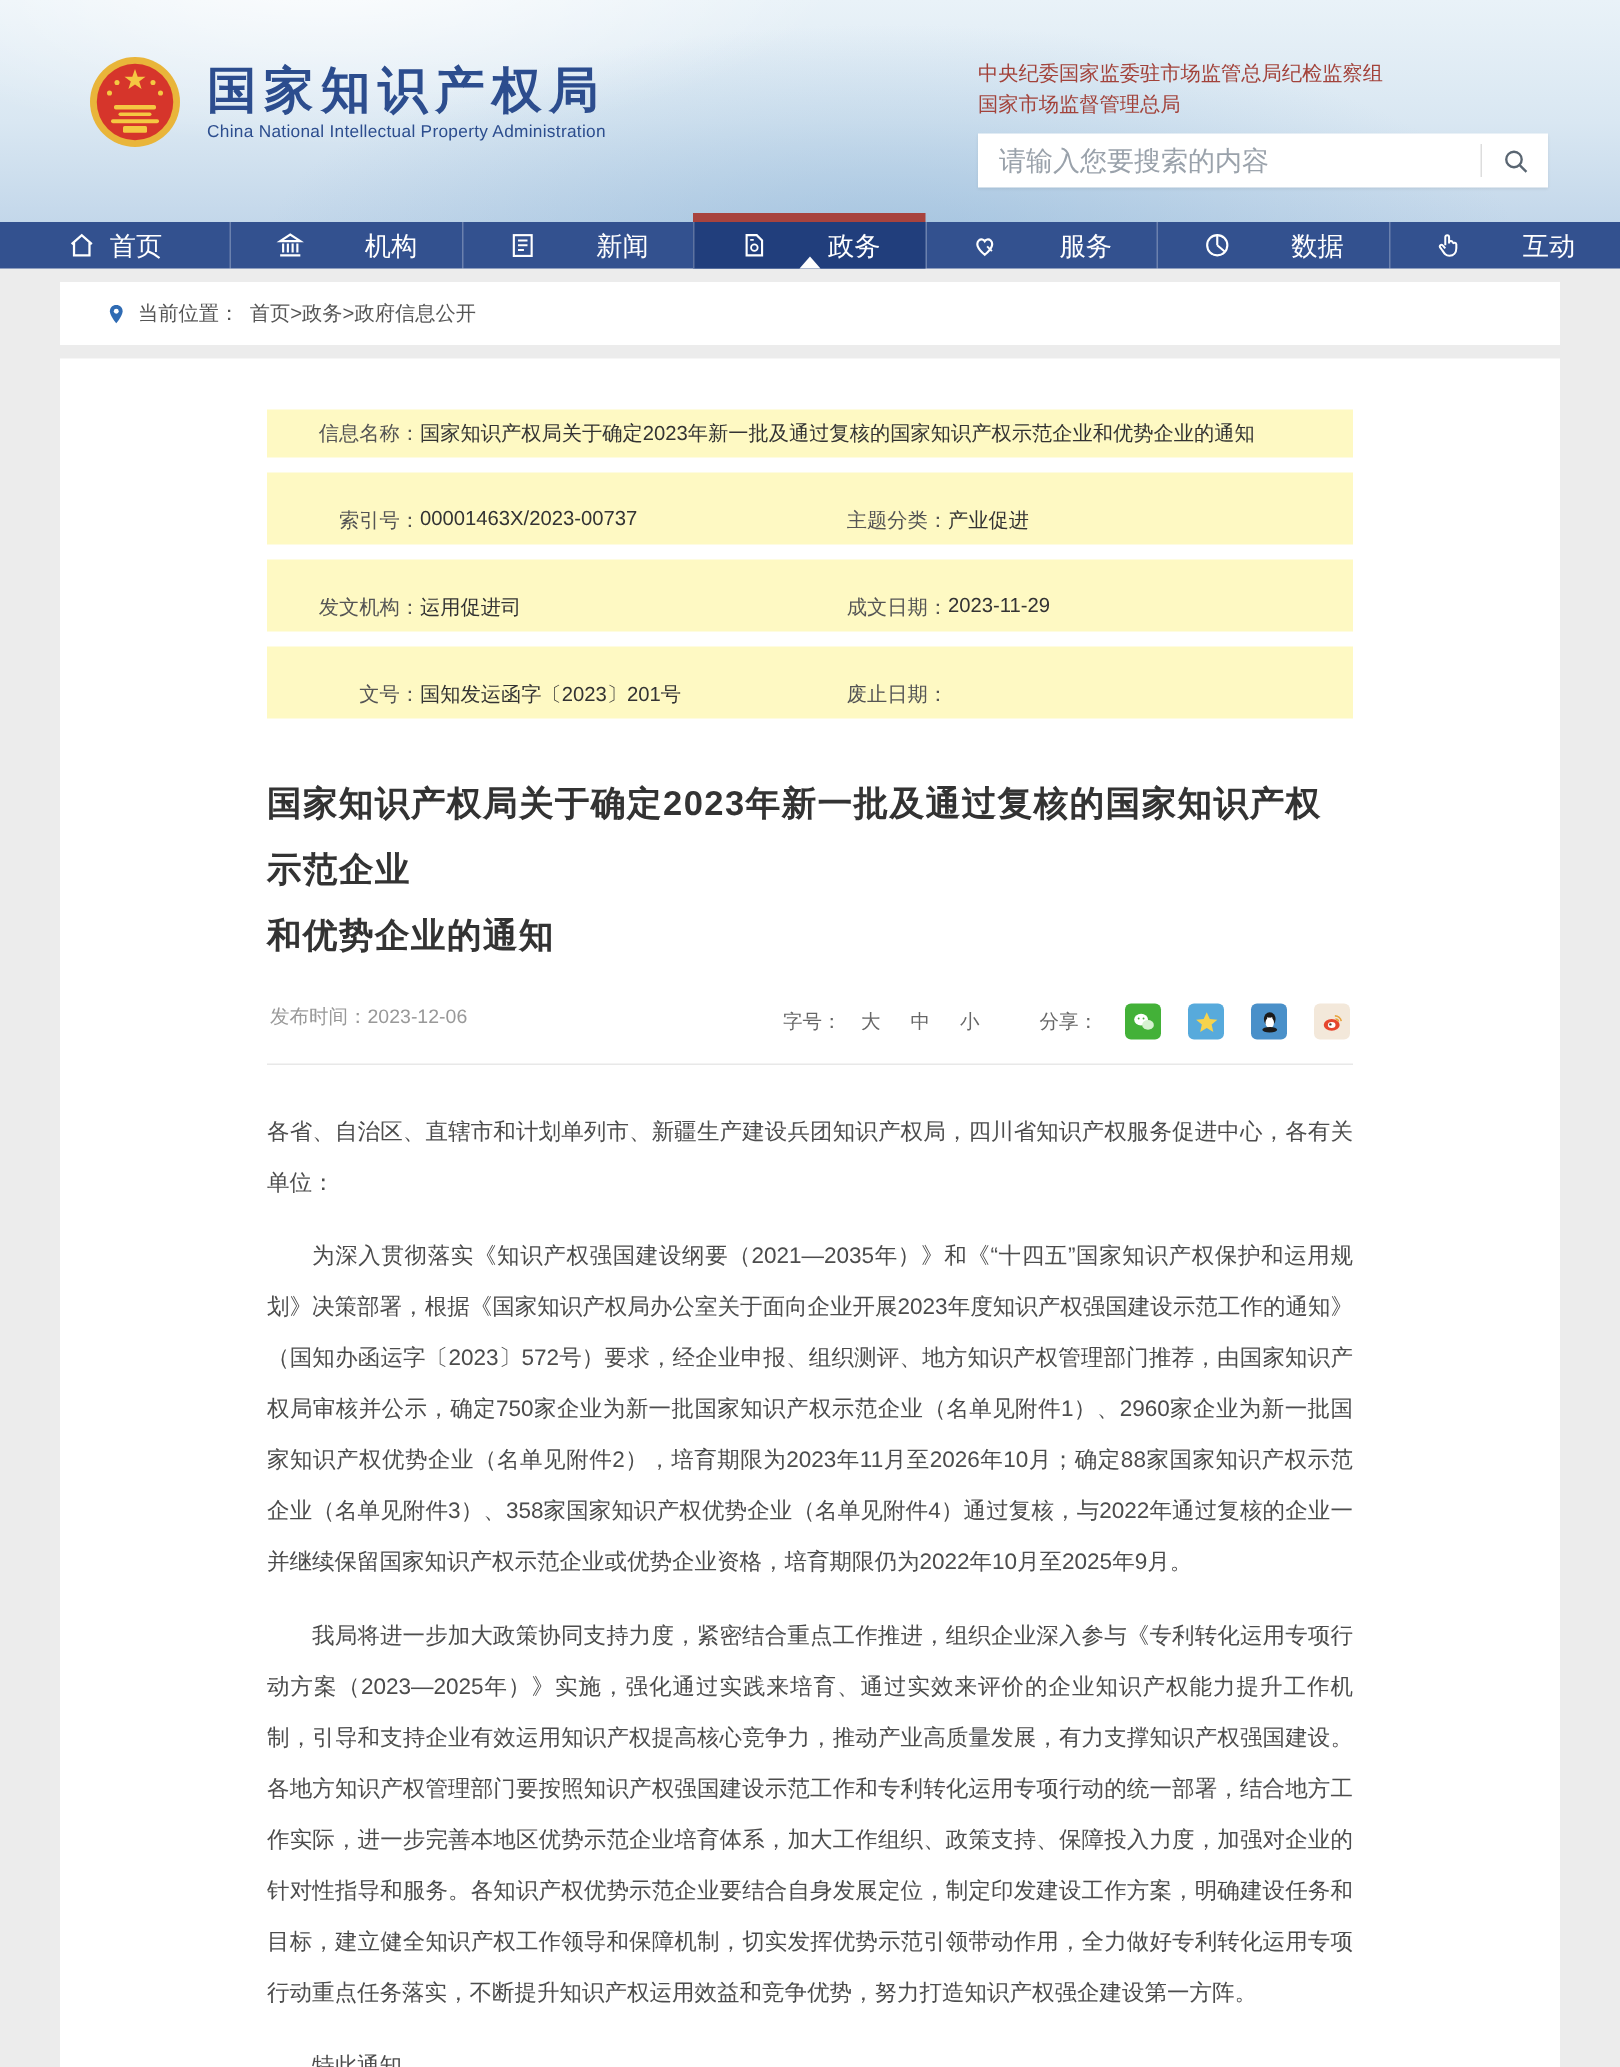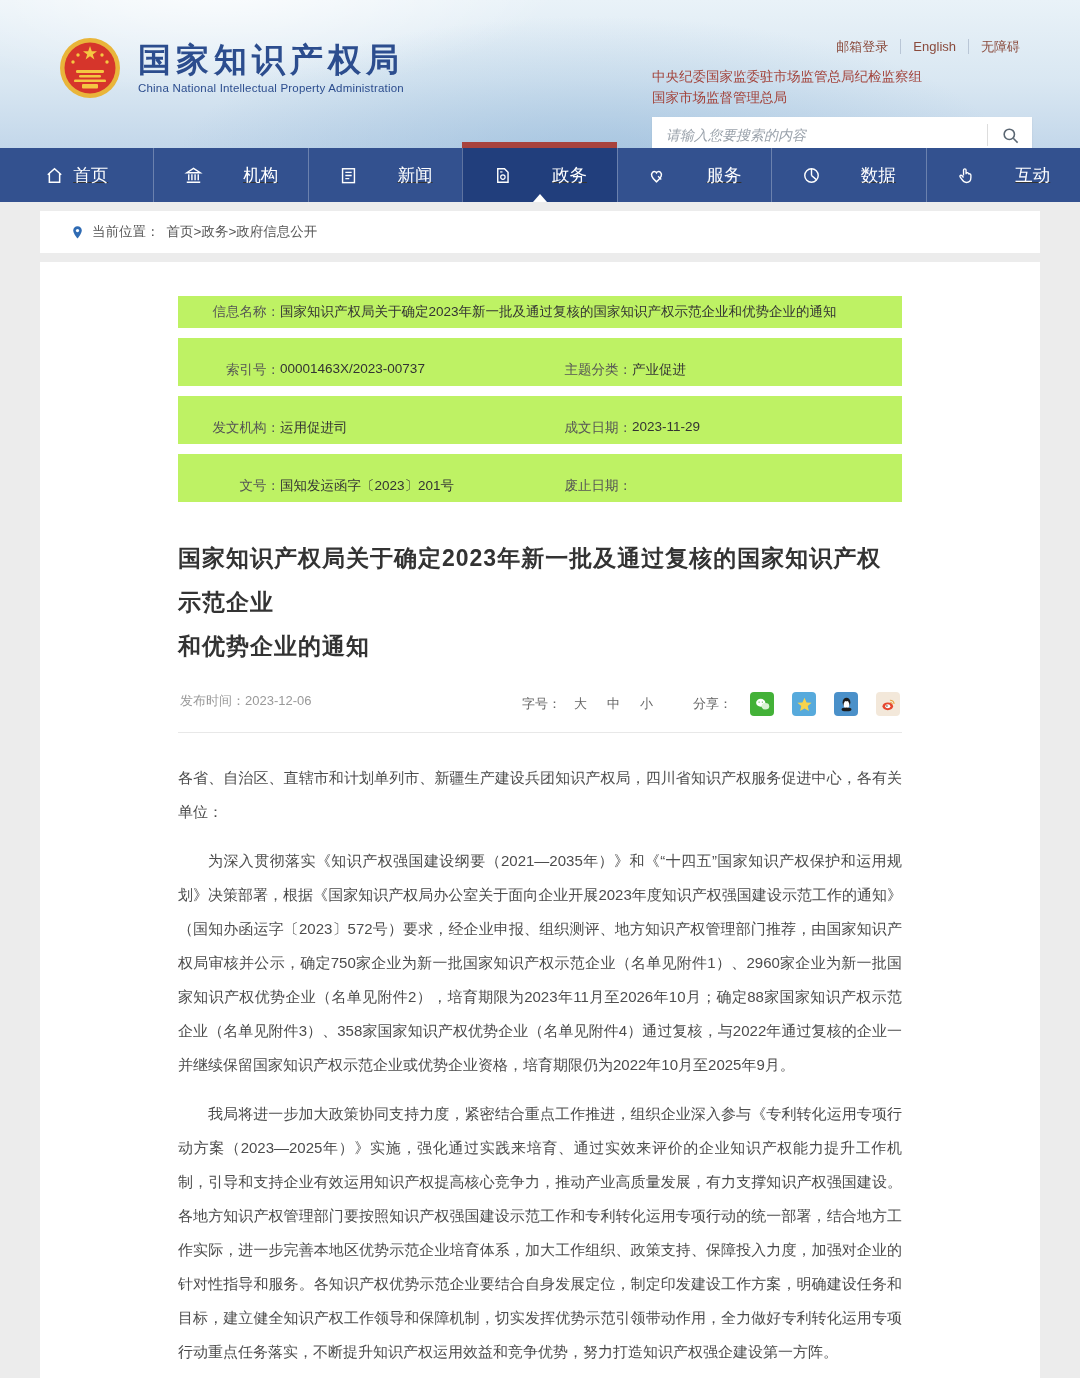--- a/index.html
+++ b/index.html
@@ -24,29 +24,28 @@
   .top-links { text-align:right; font-size:13px; color:#8a4a3c; margin-bottom:10px; }
   .top-links span { cursor:pointer; padding:0 12px; }
   .top-links span + span { border-left:1px solid #b9c6d6; }
   .related-links { font-size:13.5px; color:#a2423a; line-height:21px; }
   .related-links div { cursor:pointer; }
   .search-box {
     margin-top:9px; height:36px; background:#fff; display:flex; align-items:center;
     padding:0 10px 0 14px; box-shadow:0 1px 2px rgba(0,0,0,.08);
   }
   .search-box input {
-    flex:1; border:none; outline:none; font-size:14px; color:#333; background:transparent;
+    flex:1; border:none; outline:none; font-size:18px; color:#333; background:transparent;
     font-family:inherit;
-    font-style:italic;
   }
   .search-box input::placeholder { color:#9aa2ab; }
   .search-divider { width:1px; height:22px; background:#ddd; margin:0 10px; }
   .search-btn { width:24px; height:24px; cursor:pointer; display:flex; align-items:center; justify-content:center; }
   
-  .nav { display:flex; height:54px; background:#33518f; position:relative;text-decoration:underline; }
+  .nav { display:flex; height:31px; background:#33518f; position:relative; }
   .nav-item {
     flex:1; display:flex; align-items:center; justify-content:center; gap:9px;
     color:#fff; font-size:17.5px; cursor:pointer; position:relative;
   }
   .nav-item + .nav-item { border-left:1px solid rgba(255,255,255,.28);gap:40px; }
   .nav-item.active { background:#213e7c; }
   .nav-item.active::before {
     content:""; position:absolute; top:-6px; left:-1px; right:0; height:6px; background:#a8433e;
   }
   .nav-item.active::after {
@@ -59,21 +58,21 @@
     margin:9px 40px 0; background:#fff; height:42px;
     display:flex; align-items:center; gap:7px; padding-left:30px;
     font-size:13.5px; color:#555;
   }
   .pin-icon { width:15px; height:15px; }
   
   .content {
     margin:9px 40px 0; background:#fff; padding:34px 138px 60px; min-height:1072px;
   }
   .info-table { margin-bottom:34px; }
-  .info-row { background:#bef264; padding:7px 10px; margin-bottom:10px; display:flex; font-size:13.5px; }
+  .info-row { background:#fef9c3; padding:7px 10px; margin-bottom:10px; display:flex; font-size:13.5px; }
   .info-label { width:92px; text-align:right; color:#555; flex-shrink:0; }
   .info-value { color:#333; }
   .half { flex:1; display:flex; min-width:0;margin-top:16px; }
   .article-title {
     text-align:left; font-size:23px; font-weight:bold; color:#333;
     line-height:44px; margin:34px 0 18px; letter-spacing:1px;
   }
   .meta-row {
     display:flex; justify-content:space-between; 
     font-size:13px; color:#999; padding:6px 2px 16px; border-bottom:1px solid #e8e8e8;
@@ -106,23 +105,20 @@
       <rect x="16" y="43.5" width="32" height="2.6" rx="1.2" fill="#f5c842"></rect>
       <rect x="24" y="48" width="16" height="4.5" rx="1" fill="#f5c842"></rect>
     </svg>
     <div>
       <div class="site-title">国家知识产权局</div>
       <div class="site-sub">China National Intellectual Property Administration</div>
     </div>
   </div>
 
   <div class="header-right">
-    <div class="top-links">
-      <span>邮箱登录</span><span>English</span><span>无障碍</span>
-    </div>
     <div class="related-links">
       <div>中央纪委国家监委驻市场监管总局纪检监察组</div>
       <div>国家市场监督管理总局</div>
     </div>
     <div class="search-box">
       <input type="text" placeholder="请输入您要搜索的内容" style="">
       <div class="search-divider"></div>
       <div class="search-btn">
         <svg width="19" height="19" viewBox="0 0 24 24">
           <circle cx="10.5" cy="10.5" r="6.5" fill="none" stroke="#5a6672" stroke-width="2"></circle>

